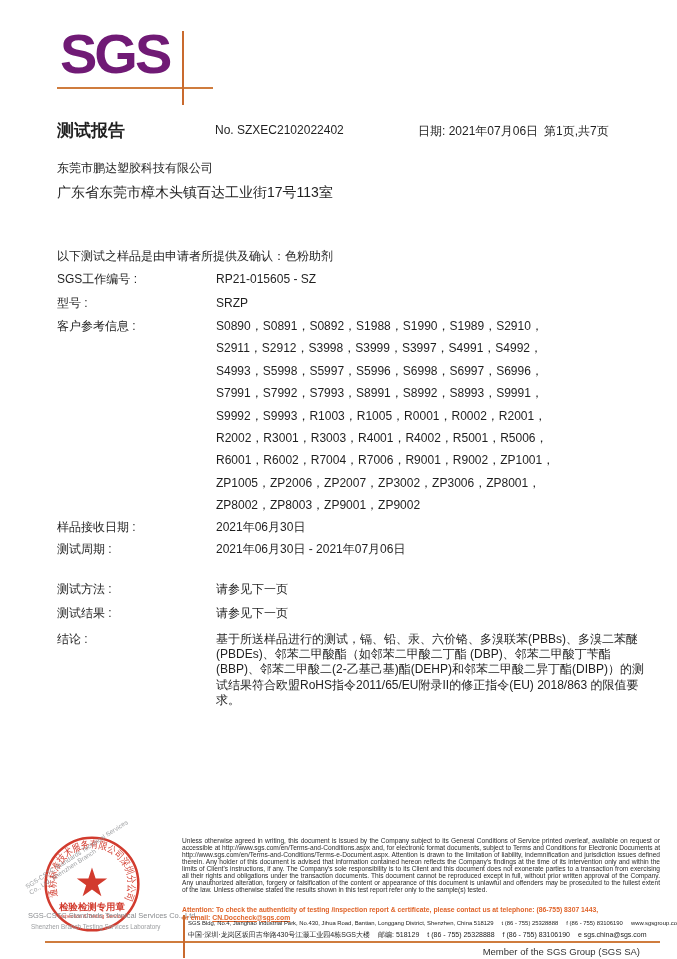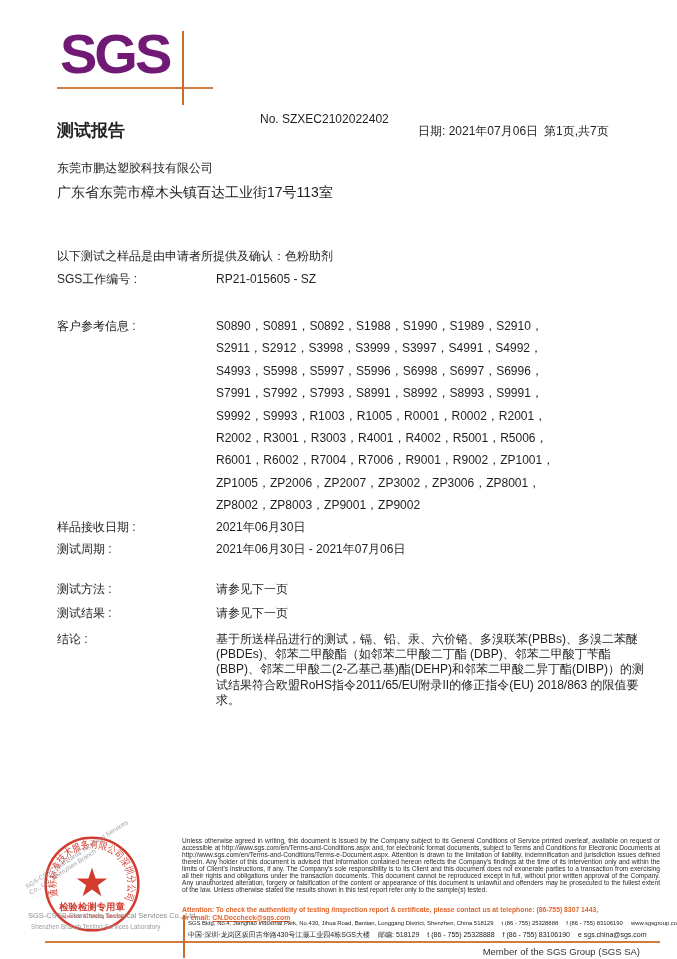--- a/index.html
+++ b/index.html
@@ -5,21 +5,21 @@
   html,body{margin:0;padding:0;background:#ffffff;}
   .page{position:relative;width:677px;height:959px;background:#ffffff;overflow:hidden;
         font-family:"Liberation Sans","DejaVu Sans",sans-serif;color:#1f1f1f;}
   
   .logo-text{position:absolute;left:60px;top:24px;font-size:56px;font-weight:bold;
              color:#701a75;letter-spacing:-3px;line-height:60px;}
   .logo-hline{position:absolute;left:57px;top:87px;width:156px;height:2px;background:#cf7c3e;}
   .logo-vline{position:absolute;left:182px;top:31px;width:2px;height:74px;background:#c96a2e;}
   
   .title{position:absolute;left:57px;top:119px;font-size:17px;font-weight:bold;}
-  .report-no{position:absolute;left:215px;top:112px;font-size:12px;margin-left:45px;}
+  .report-no{position:absolute;left:215px;top:123px;font-size:12px;}
   .hdr-date{position:absolute;left:418px;top:123px;font-size:12px;}
   .hdr-page{position:absolute;left:544px;top:123px;font-size:12px;}
   .company{position:absolute;left:57px;top:160px;font-size:12px;}
   .addr{position:absolute;left:57px;top:184px;font-size:14px;}
   .intro{position:absolute;left:57px;top:248px;font-size:12px;}
   
   .row{position:absolute;left:57px;display:flex;font-size:12px;line-height:15px;}
   .lbl{width:159px;flex:0 0 159px;}
   .val{white-space:nowrap;}
   .ref > div{line-height:15px;margin-bottom:7.4px;white-space:nowrap;}
@@ -66,20 +66,24 @@
   <div class="hdr-page">第1页,共7页</div>
 
   <div class="company">东莞市鹏达塑胶科技有限公司</div>
   <div class="addr">广东省东莞市樟木头镇百达工业街17号113室</div>
 
   <div class="intro">以下测试之样品是由申请者所提供及确认：色粉助剂</div>
 
   <div class="row" style="top:272px">
     <div class="lbl">SGS工作编号 :</div>
     <div class="val">RP21-015605 - SZ</div>
+  </div>
+  <div class="row" style="top:296px">
+    <div class="lbl">型号 :</div>
+    <div class="val">SRZP</div>
   </div>
   <div class="row" style="top:319px">
     <div class="lbl">客户参考信息 :</div>
     <div class="val ref">
       <div>S0890，S0891，S0892，S1988，S1990，S1989，S2910，</div>
       <div>S2911，S2912，S3998，S3999，S3997，S4991，S4992，</div>
       <div>S4993，S5998，S5997，S5996，S6998，S6997，S6996，</div>
       <div>S7991，S7992，S7993，S8991，S8992，S8993，S9991，</div>
       <div>S9992，S9993，R1003，R1005，R0001，R0002，R2001，</div>
       <div>R2002，R3001，R3003，R4001，R4002，R5001，R5006，</div>

